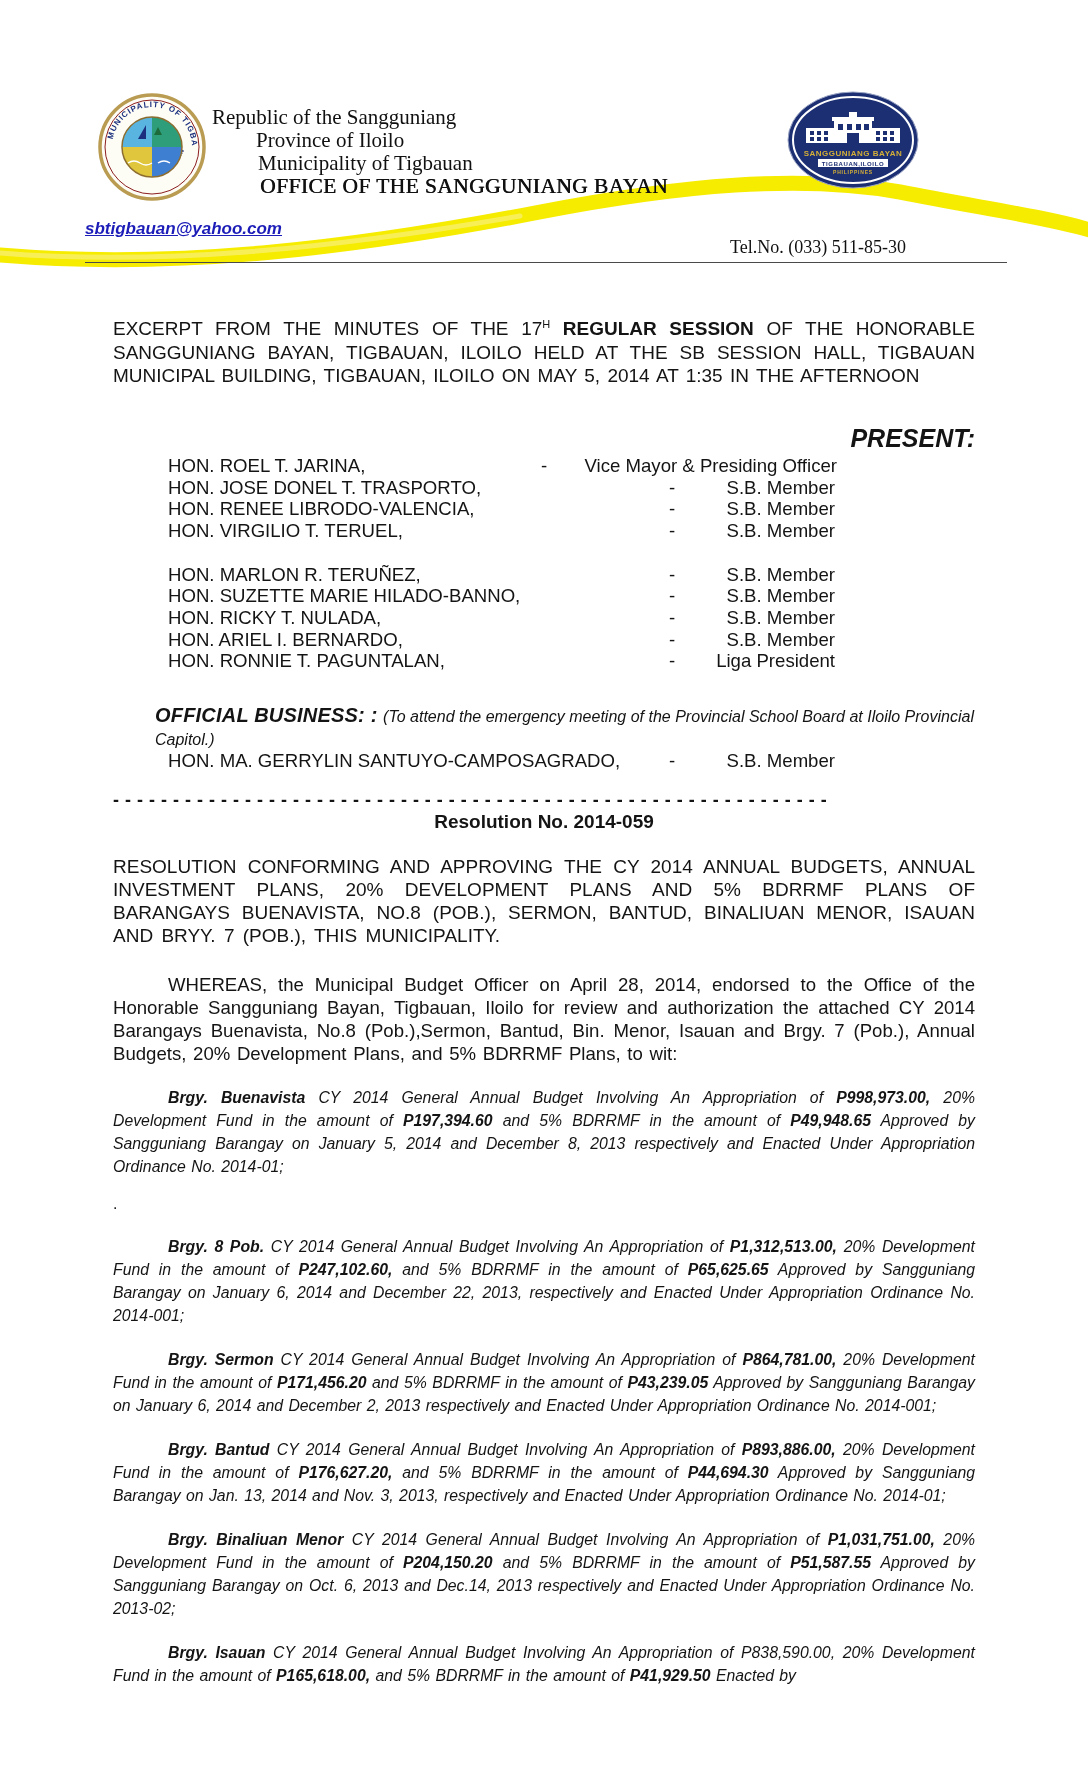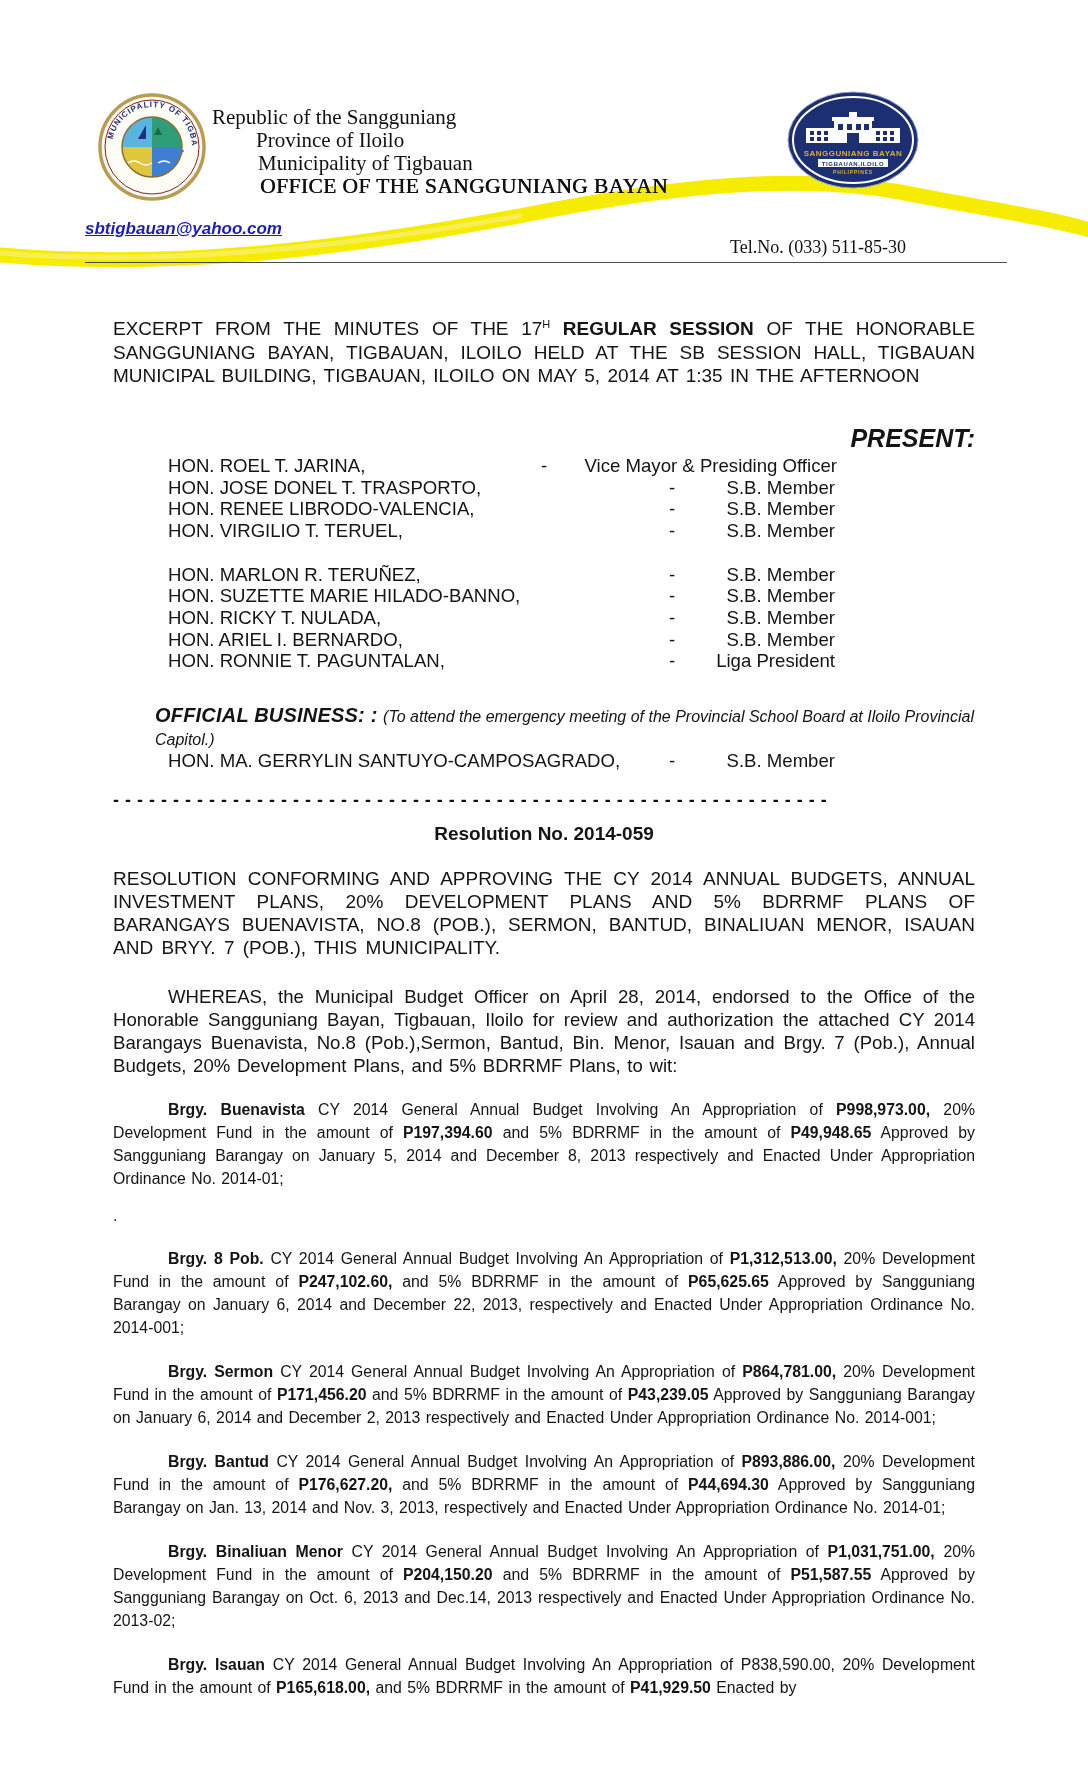--- a/index.html
+++ b/index.html
@@ -31,25 +31,25 @@
   .member-row .sp{flex:1;}
   .member-row .m-dash{width:16px;}
   .member-row .m-title{width:150px;text-align:right;margin-right:140px;white-space:nowrap;}
   .member-row.first .m-title{width:280px;margin-right:138px;}
   .member-row.gap{margin-top:22px;}
   .ob-head{margin-top:32px;padding-left:42px;font-size:20px;}
   .ob-label{font-weight:700;font-style:italic;letter-spacing:.2px;}
   .ob-note{font-size:16px;font-style:italic;}
   .dash-line{margin-top:18px;font-size:18px;font-weight:700;letter-spacing:.5px;
              white-space:nowrap;overflow:hidden;}
-  .res-no{margin-top:12px;text-align:center;font-size:19px;font-weight:700;}
+  .res-no{margin-top:0;text-align:center;font-size:19px;font-weight:700;}
   .res-body{margin-top:22px;font-size:19px;line-height:23px;text-align:justify;word-spacing:3px;}
   .whereas{margin-top:26px;font-size:18.6px;line-height:23px;text-align:justify;
            text-indent:55px;word-spacing:1.5px;}
-  .bgy{margin-top:21px;font-size:15.8px;line-height:23px;text-align:justify;
+  .bgy{margin-top:21px;font-size:15.8px;font-style:italic;line-height:23px;text-align:justify;
        text-indent:55px;word-spacing:1px;}
   .stray{font-size:15.8px;line-height:20px;margin-top:2px;}
   
   svg text{font-family:"Liberation Sans",sans-serif;}
 </style>
 </head>
 <body>
 
 <div class="page">
 

